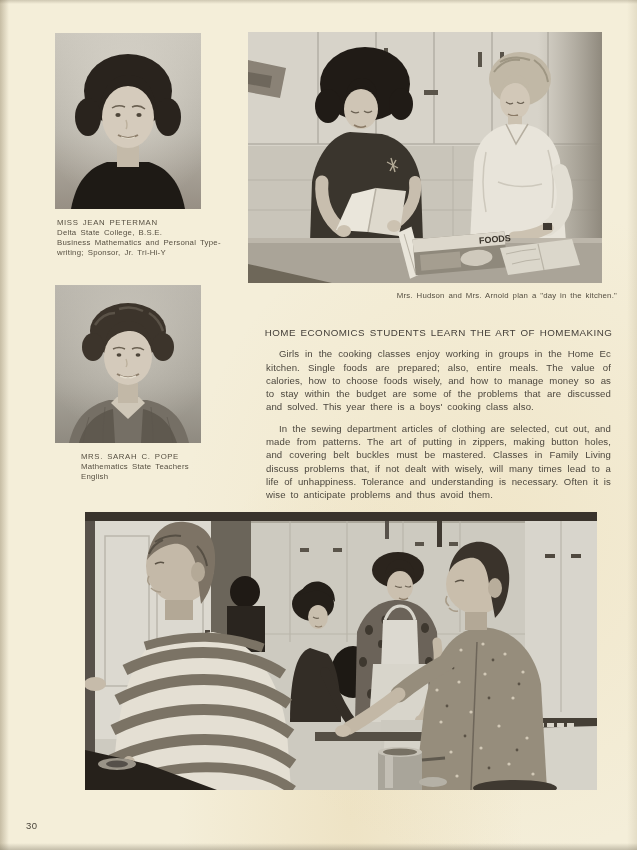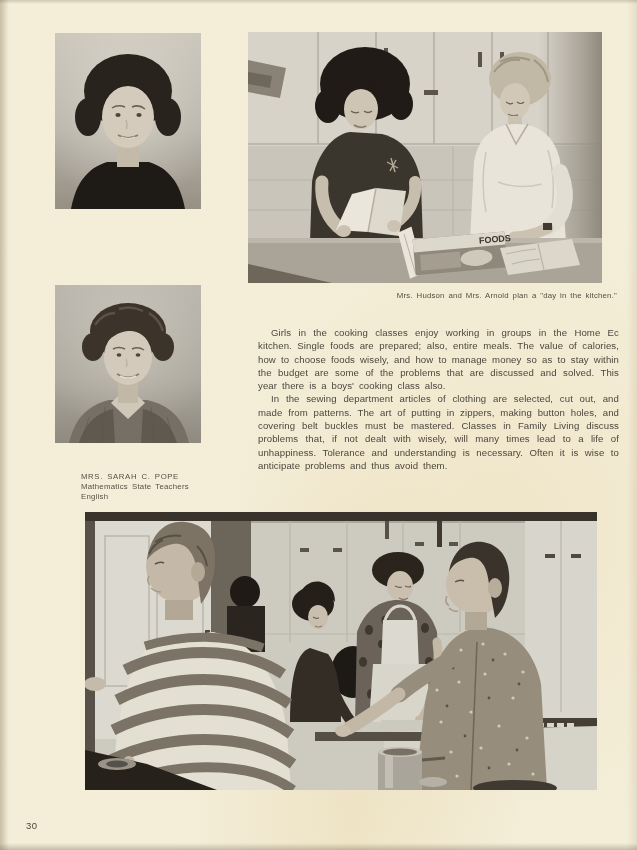--- a/index.html
+++ b/index.html
@@ -17,21 +17,21 @@
   }
   .abs{position:absolute;}
   .photo{position:absolute;overflow:hidden;background:#b8b4aa;}
   .photo svg{display:block;width:100%;height:100%;}
   .fac-caption{font-size:7.8px;line-height:10px;letter-spacing:.25px;word-spacing:1.6px;color:#564f41;}
   .fac-caption .nm{letter-spacing:.6px;}
   .photo-caption{font-size:7.8px;letter-spacing:.2px;word-spacing:1.4px;color:#544e40;text-align:right;}
   .article{width:361px;font-size:9.6px;line-height:13.3px;}
   .article h1{font-size:9.8px;font-weight:normal;letter-spacing:.45px;word-spacing:1.5px;
      text-align:center;margin:0 0 2px 0;color:#45403a;}
-  .article p{margin:0;text-align:justify;text-indent:13px;word-spacing:2.1px;letter-spacing:.1px;color:#4c473e;}
+  .article p{margin:8px;text-align:justify;text-indent:13px;word-spacing:2.1px;letter-spacing:.1px;color:#4c473e;}
   .pagenum{font-size:9.5px;letter-spacing:.5px;color:#4a453c;}
 </style>
 </head>
 <body>
 
 <div id="page">
 
   <div class="photo" style="left:55px;top:33px;width:146px;height:176px;">
     <svg viewBox="0 0 146 176" preserveAspectRatio="none">
       <defs>
@@ -57,20 +57,26 @@
       <path d="M57,75 q6,-4 13,-1" stroke="#6b6152" stroke-width="1.5" fill="none"></path>
       <path d="M77,74 q7,-3 13,2" stroke="#6b6152" stroke-width="1.5" fill="none"></path>
       <ellipse cx="63" cy="82" rx="2.6" ry="1.9" fill="#4e463a"></ellipse>
       <ellipse cx="84" cy="82" rx="2.6" ry="1.9" fill="#4e463a"></ellipse>
       <path d="M71,87 q2,6 0,9" stroke="#bcb09c" stroke-width="1.4" fill="none"></path>
       <path d="M63,102 q10,6 20,0" stroke="#8d7e6b" stroke-width="1.8" fill="none"></path>
       <path d="M66,104 q8,3 14,0" stroke="#e3dccd" stroke-width="1.2" fill="none"></path>
     </svg>
   </div>
 
+  <div class="abs fac-caption" style="left:57px;top:218px;width:180px;">
+    <div class="nm">MISS JEAN PETERMAN</div>
+    <div>Delta State College, B.S.E.</div>
+    <div>Business Mathematics and Personal Type-</div>
+    <div>writing; Sponsor, Jr. Tri-Hi-Y</div>
+  </div>
 
   <div class="photo" style="left:248px;top:32px;width:354px;height:251px;">
     <svg viewBox="0 0 354 251" preserveAspectRatio="none">
       <defs>
         <linearGradient id="cabsh" x1="0" y1="0" x2="1" y2="0">
           <stop offset="0" stop-color="#a29c90" stop-opacity="0"></stop>
             <stop offset="1" stop-color="#8f897d"></stop>
         </linearGradient>
       </defs>
       <rect width="354" height="251" fill="#d7d3c9"></rect>
@@ -193,27 +199,28 @@
       <path d="M58,64 q6,-3 12,0" stroke="#6b6152" stroke-width="1.4" fill="none"></path>
       <path d="M77,64 q6,-3 12,1" stroke="#6b6152" stroke-width="1.4" fill="none"></path>
       <ellipse cx="64" cy="70" rx="2.4" ry="1.8" fill="#4e463a"></ellipse>
       <ellipse cx="83" cy="70" rx="2.4" ry="1.8" fill="#4e463a"></ellipse>
       <path d="M71,74 q2,5 0,8" stroke="#bcb09c" stroke-width="1.3" fill="none"></path>
       <path d="M62,89 q11,7 22,0" stroke="#8d7e6b" stroke-width="1.8" fill="none"></path>
       <path d="M65,91 q8,4 16,0" stroke="#e6dfd0" stroke-width="1.6" fill="none"></path>
     </svg>
   </div>
 
-  <div class="abs fac-caption" style="left:81px;top:472px;width:160px;">
+  <div class="abs fac-caption" style="left:81px;top:452px;width:160px;">
     <div class="nm">MRS. SARAH C. POPE</div>
     <div>Mathematics State Teachers</div>
     <div>English</div>
   </div>
 
   <div class="abs article" style="left:258px;top:326px;">
+    <h1>HOME ECONOMICS STUDENTS LEARN THE ART OF HOMEMAKING</h1>
     <p>Girls in the cooking classes enjoy working in groups in the Home Ec kitchen. Single foods are prepared; also, entire meals. The value of calories, how to choose foods wisely, and how to manage money so as to stay within the budget are some of the problems that are discussed and solved. This year there is a boys' cooking class also.</p>
     <p>In the sewing department articles of clothing are selected, cut out, and made from patterns. The art of putting in zippers, making button holes, and covering belt buckles must be mastered. Classes in Family Living discuss problems that, if not dealt with wisely, will many times lead to a life of unhappiness. Tolerance and understanding is necessary. Often it is wise to anticipate problems and thus avoid them.</p>
   </div>
 
 
   <div class="photo" style="left:85px;top:512px;width:512px;height:278px;">
     <svg viewBox="0 0 512 278" preserveAspectRatio="none">
       <rect width="512" height="278" fill="#cdcac0"></rect>
       <rect x="0" y="0" width="512" height="9" fill="#39332c"></rect>
       <line x1="0" y1="10" x2="512" y2="10" stroke="#8b8578" stroke-width="1"></line>

